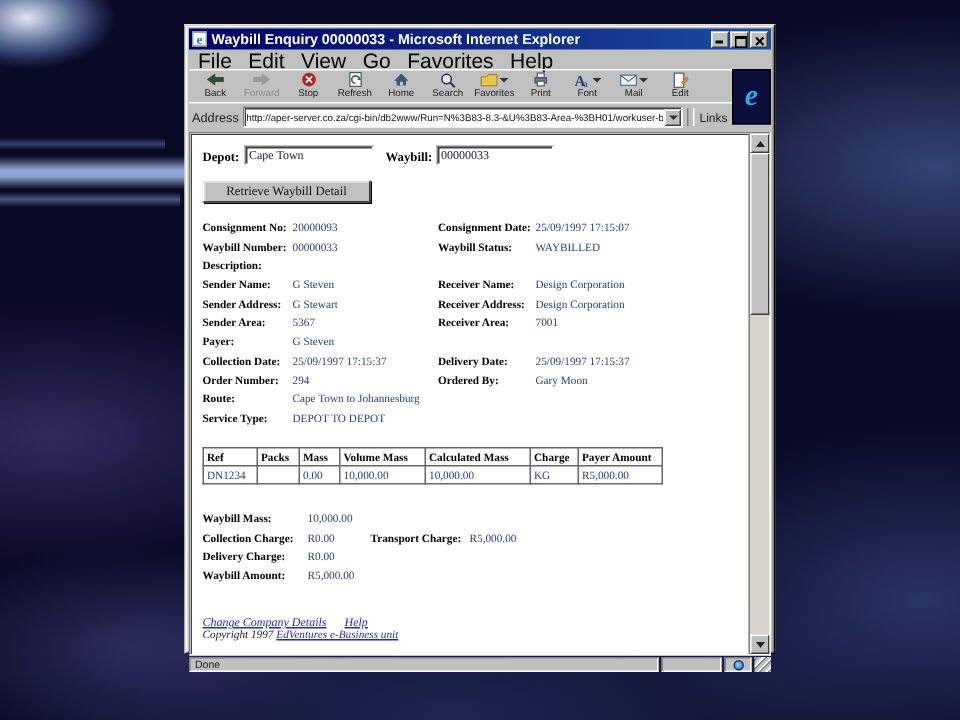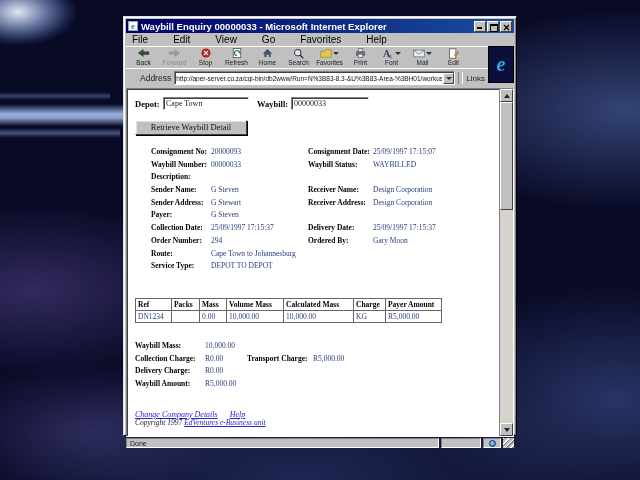--- a/index.html
+++ b/index.html
@@ -28,31 +28,31 @@
     box-shadow:inset 1px 1px 0 #fff, inset -1px -1px 0 #808080;box-sizing:border-box;padding:2px;}
   .titlebar{height:14px;background:linear-gradient(90deg,#000066,#1b4f9e);display:flex;align-items:center;padding:0 2px;}
   .titlebar .ticon{width:10px;height:10px;background:#fff;border:1px solid #8aa;box-sizing:border-box;
     color:#1c7fd6;font:bold 9px/8px "Liberation Serif",serif;text-align:center;margin-right:3px;}
   .titlebar .ttext{flex:1;color:#fff;font:bold 9.5px "Liberation Sans",sans-serif;white-space:nowrap;overflow:hidden;}
   .capbtn{width:12px;height:11px;background:#c0c0c0;border-top:1px solid #fff;border-left:1px solid #fff;
     border-right:1px solid #404040;border-bottom:1px solid #404040;margin-left:1px;position:relative;box-sizing:border-box;}
   .capbtn .min{position:absolute;left:2px;bottom:2px;width:5px;border-bottom:2px solid #000;}
   .capbtn .max{position:absolute;left:2px;top:2px;width:6px;height:5px;border:1px solid #000;border-top-width:2px;}
   .capbtn svg{position:absolute;left:1px;top:1px;}
-  .menubar{height:13px;display:flex;align-items:center;gap:25px;padding:0 6px;font-size:10px;color:#000;}
+  .menubar{height:13px;display:flex;align-items:center;gap:11px;padding:0 6px;font-size:14px;color:#000;}
   .chromerow{display:flex;}
   .chromeleft{flex:1;}
   .toolbar{height:20px;display:flex;align-items:flex-start;padding:1px 0 0 2px;border-top:1px solid #fff;}
   .tbtn{width:31px;height:18px;display:flex;flex-direction:column;align-items:center;justify-content:space-between;}
   .tbtn .ticn{height:10px;display:flex;align-items:center;}
   .tbtn .tlabel{font-size:6.5px;color:#222;line-height:7px;white-space:nowrap;}
   .tbtn.dis .tlabel{color:#8a8a8a;}
   .ddarrow{width:0;height:0;border-left:3px solid transparent;border-right:3px solid transparent;border-top:3px solid #333;margin-left:1px;align-self:center;}
   .addrbar{height:16px;display:flex;align-items:center;padding:1px 2px;border-top:1px solid #fff;gap:3px;}
-  .addrlabel{font-size:8.5px;color:#222;margin-left:12px;}
+  .addrlabel{font-size:8.5px;color:#222;}
   .addrfield{flex:1;display:flex;align-items:center;height:12px;background:#fff;
     border-top:1px solid #808080;border-left:1px solid #808080;border-bottom:1px solid #fff;border-right:1px solid #fff;
     box-shadow:inset 1px 1px 0 #404040;}
   .addrfield input{flex:1;border:0;outline:0;height:10px;font:6.5px "Liberation Sans",sans-serif;color:#111;padding:0 1px;background:transparent;min-width:0;}
   .addrdd{width:11px;height:11px;background:#c0c0c0;border-top:1px solid #fff;border-left:1px solid #fff;
     border-right:1px solid #404040;border-bottom:1px solid #404040;display:flex;align-items:center;justify-content:center;box-sizing:border-box;}
   .vdiv{width:3px;height:12px;border-left:1px solid #808080;border-right:1px solid #fff;}
   .linkslabel{font-size:8px;color:#222;padding-right:1px;}
   .elogo{width:26px;height:37px;background:#0a0f3c;border:1px solid #000;box-sizing:border-box;
     display:flex;align-items:center;justify-content:center;
@@ -70,21 +70,21 @@
   .depotrow .inp2{position:absolute;left:156px;top:0;width:78px;}
   .textinput{height:13px;background:#fff;box-sizing:border-box;
     border-top:1px solid #808080;border-left:1px solid #808080;border-bottom:1px solid #fff;border-right:1px solid #fff;
     box-shadow:inset 1px 1px 0 #404040;}
   .textinput input{width:100%;height:100%;border:0;outline:0;background:transparent;
     font:8px "Liberation Serif",serif;color:#223;padding:0 2px;box-sizing:border-box;}
   .pushbtn{position:absolute;left:8px;top:31px;width:112px;height:15px;background:#c0c0c0;
     border-top:1px solid #fff;border-left:1px solid #fff;border-right:1px solid #404040;border-bottom:1px solid #404040;
     box-shadow:1px 1px 0 #000, inset 1px 1px 0 #dfdfdf;
     font:8.5px "Liberation Serif",serif;color:#111;text-align:center;line-height:13px;box-sizing:border-box;}
-  .fields{position:absolute;left:24px;top:58px;width:370px;}
+  .fields{position:absolute;left:8px;top:58px;width:370px;}
   .frow{position:relative;height:12.7px;font-size:7.5px;white-space:nowrap;}
   .frow .fl{position:absolute;left:0;font-weight:bold;}
   .frow .fv{position:absolute;left:60px;color:#2b3c7e;}
   .frow .flr{position:absolute;left:157px;font-weight:bold;}
   .frow .fvr{position:absolute;left:222px;color:#2b3c7e;}
   .itable{position:absolute;left:8px;top:209px;border-collapse:collapse;font-size:7.5px;}
   .itable th,.itable td{border:1px solid #666;height:12px;padding:0 2px;text-align:left;font-weight:bold;white-space:nowrap;box-sizing:border-box;}
   .itable td{font-weight:normal;color:#2b3c7e;}
   .totals{position:absolute;left:8px;top:252px;width:370px;}
   .trow{position:relative;height:12.7px;font-size:7.5px;white-space:nowrap;}
@@ -306,20 +306,26 @@
             <span class="flr">Receiver Name:</span>
               <span class="fvr">Design Corporation</span>
           </div>
           <div class="frow">
             <span class="fl">Sender Address:</span>
               <span class="fv">G Stewart</span>
             <span class="flr">Receiver Address:</span>
               <span class="fvr">Design Corporation</span>
           </div>
           <div class="frow">
+            <span class="fl">Sender Area:</span>
+              <span class="fv">5367</span>
+            <span class="flr">Receiver Area:</span>
+              <span class="fvr">7001</span>
+          </div>
+          <div class="frow">
             <span class="fl">Payer:</span>
               <span class="fv">G Steven</span>
           </div>
           <div class="frow">
             <span class="fl">Collection Date:</span>
               <span class="fv">25/09/1997 17:15:37</span>
             <span class="flr">Delivery Date:</span>
               <span class="fvr">25/09/1997 17:15:37</span>
           </div>
           <div class="frow">

